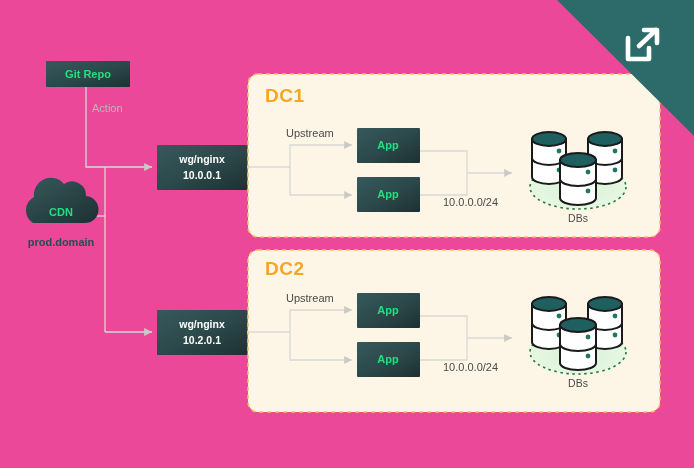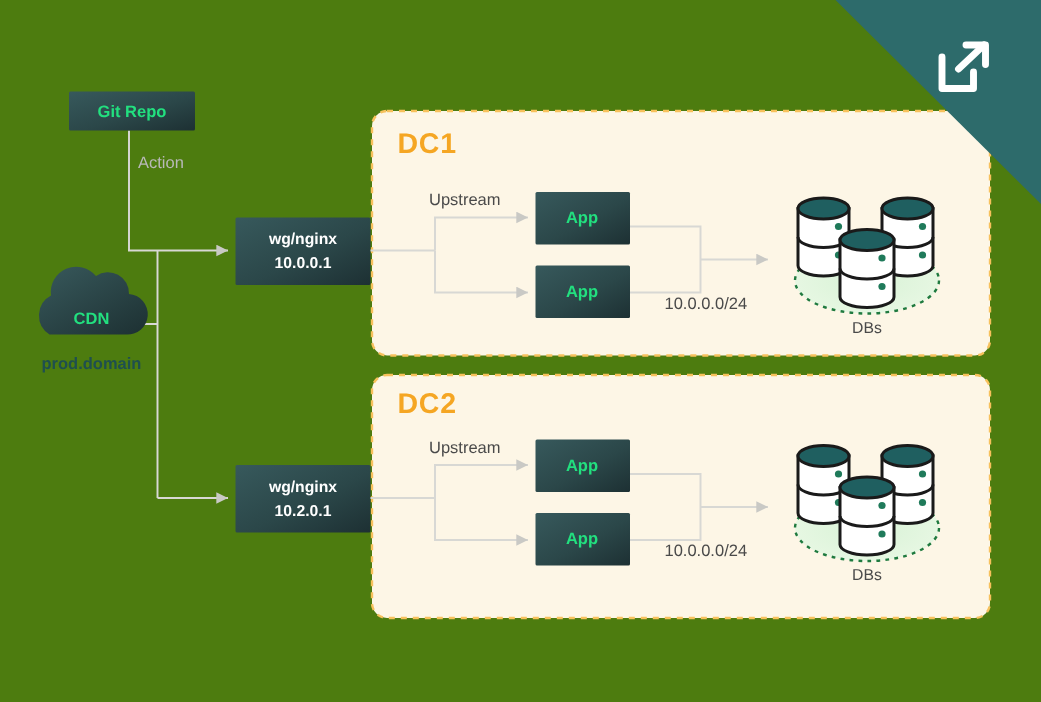--- a/index.html
+++ b/index.html
@@ -7,21 +7,21 @@
     padding: 0;
     background: #ffffff;
   }
   body {
     font-family: "Liberation Sans", "DejaVu Sans", sans-serif;
   }
   #canvas {
     position: relative;
     width: 694px;
     height: 468px;
-    background: #4d7c0f;
+    background: #ec4899;
     overflow: hidden;
   }
   svg#diagram {
     position: absolute;
     left: 0;
     top: 0;
     width: 694px;
     height: 468px;
     display: block;
   }

